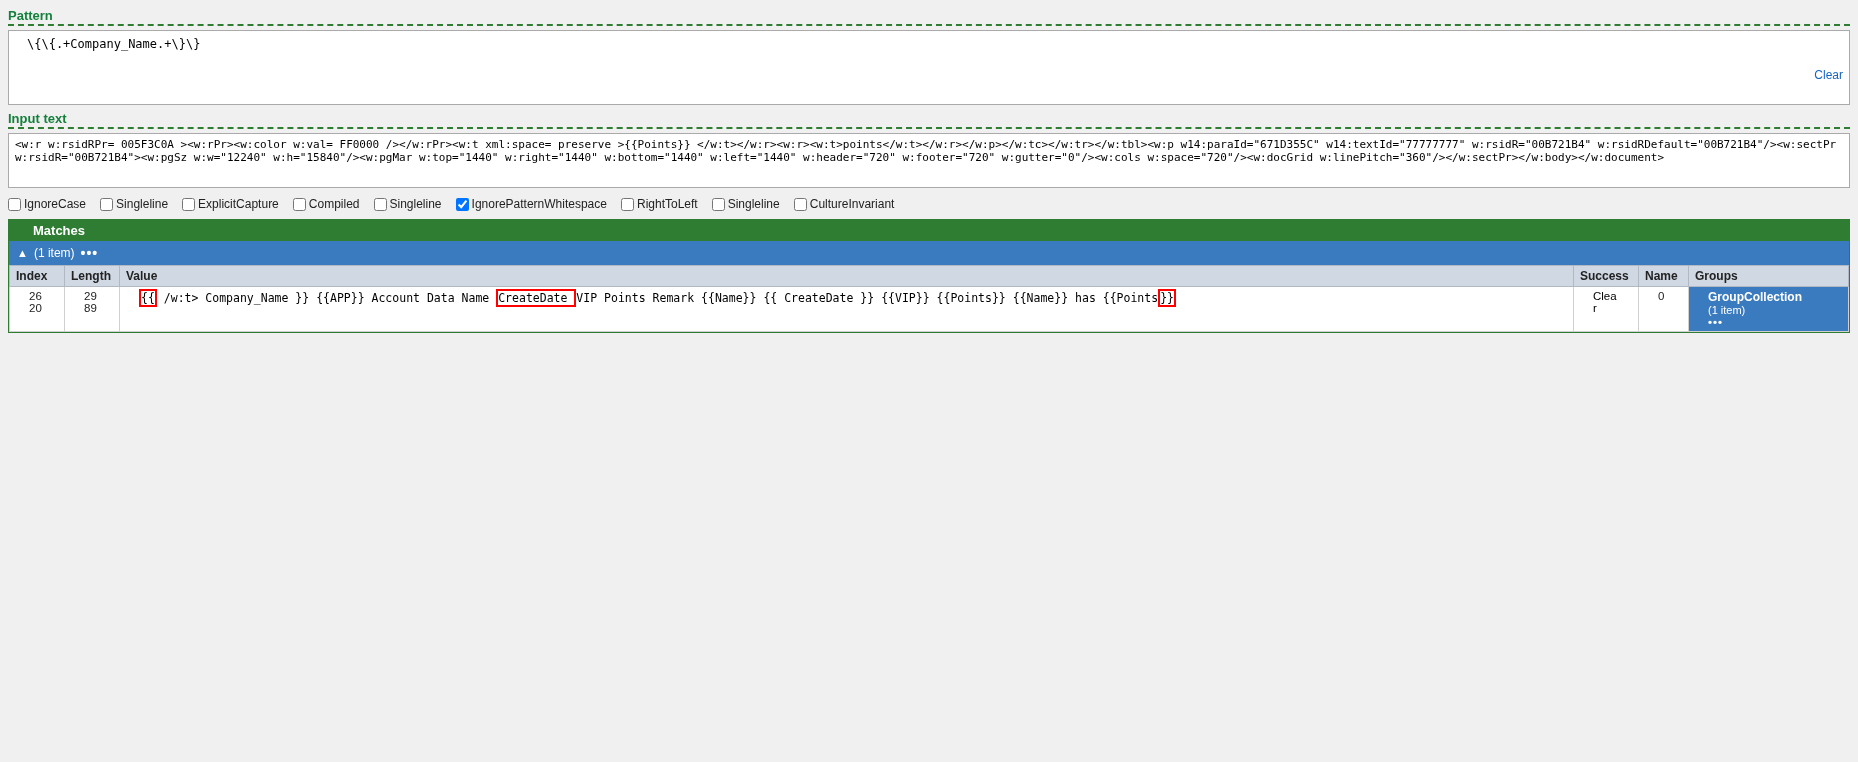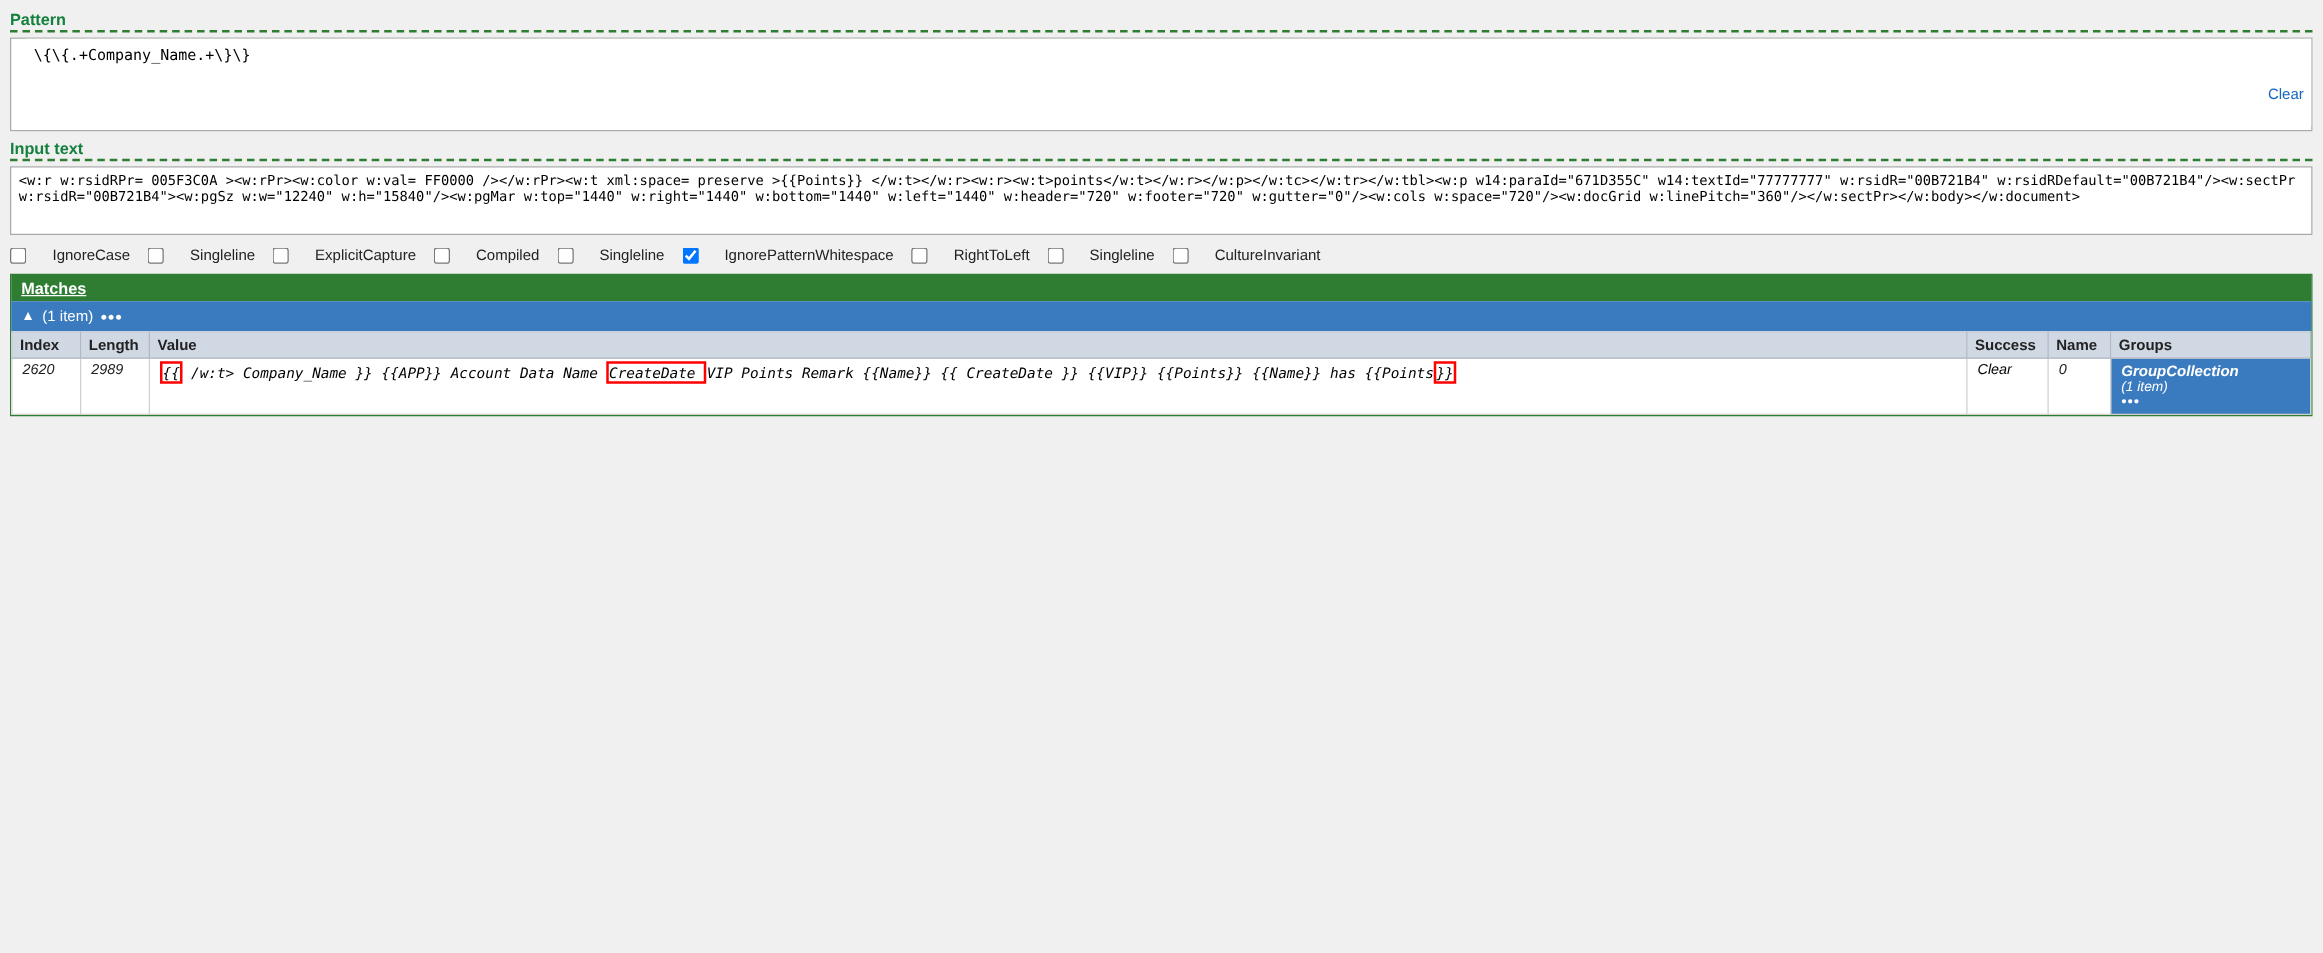--- a/index.html
+++ b/index.html
@@ -67,41 +67,40 @@
       flex-wrap: wrap;
       align-items: center;
       gap: 4px 14px;
       margin-bottom: 8px;
       font-size: 12px;
     }
 
     .checkbox-item {
       display: flex;
       align-items: center;
-      gap: 21px;
+      gap: 3px;
       cursor: pointer;
     }
 
     .checkbox-item input[type="checkbox"] {
       margin: 0;
       cursor: pointer;
     }
 
     
     .matches-section {
       border: 1px solid #2e7d32;
     }
 
     .matches-header {
       background: #2e7d32;
       color: white;
-      padding: 3px 8px;
+      padding: 3px 24px;
       font-weight: bold;
       font-size: 13px;
-      text-decoration: underline;
     }
 
     
     .matches-subheader {
       background: #3a7abf;
       color: white;
       display: flex;
       align-items: center;
       padding: 4px 8px;
       gap: 6px;
@@ -140,25 +139,24 @@
       border: 1px solid #b0b8c4;
       padding: 3px 6px;
       text-align: left;
       font-weight: bold;
       font-size: 12px;
       color: #222;
     }
 
     .results-table td {
       border: 1px solid #d0d0d0;
-      padding: 3px 8px;
+      padding: 3px 19px;
       vertical-align: top;
       font-size: 11.5px;
       word-break: break-all;
-      font-style: italic;
     }
 
     .col-index { width: 55px; }
     .col-length { width: 55px; }
     .col-value { width: auto; }
     .col-success { width: 65px; }
     .col-name { width: 50px; }
     .col-groups { width: 160px; }
 
     .value-cell {

